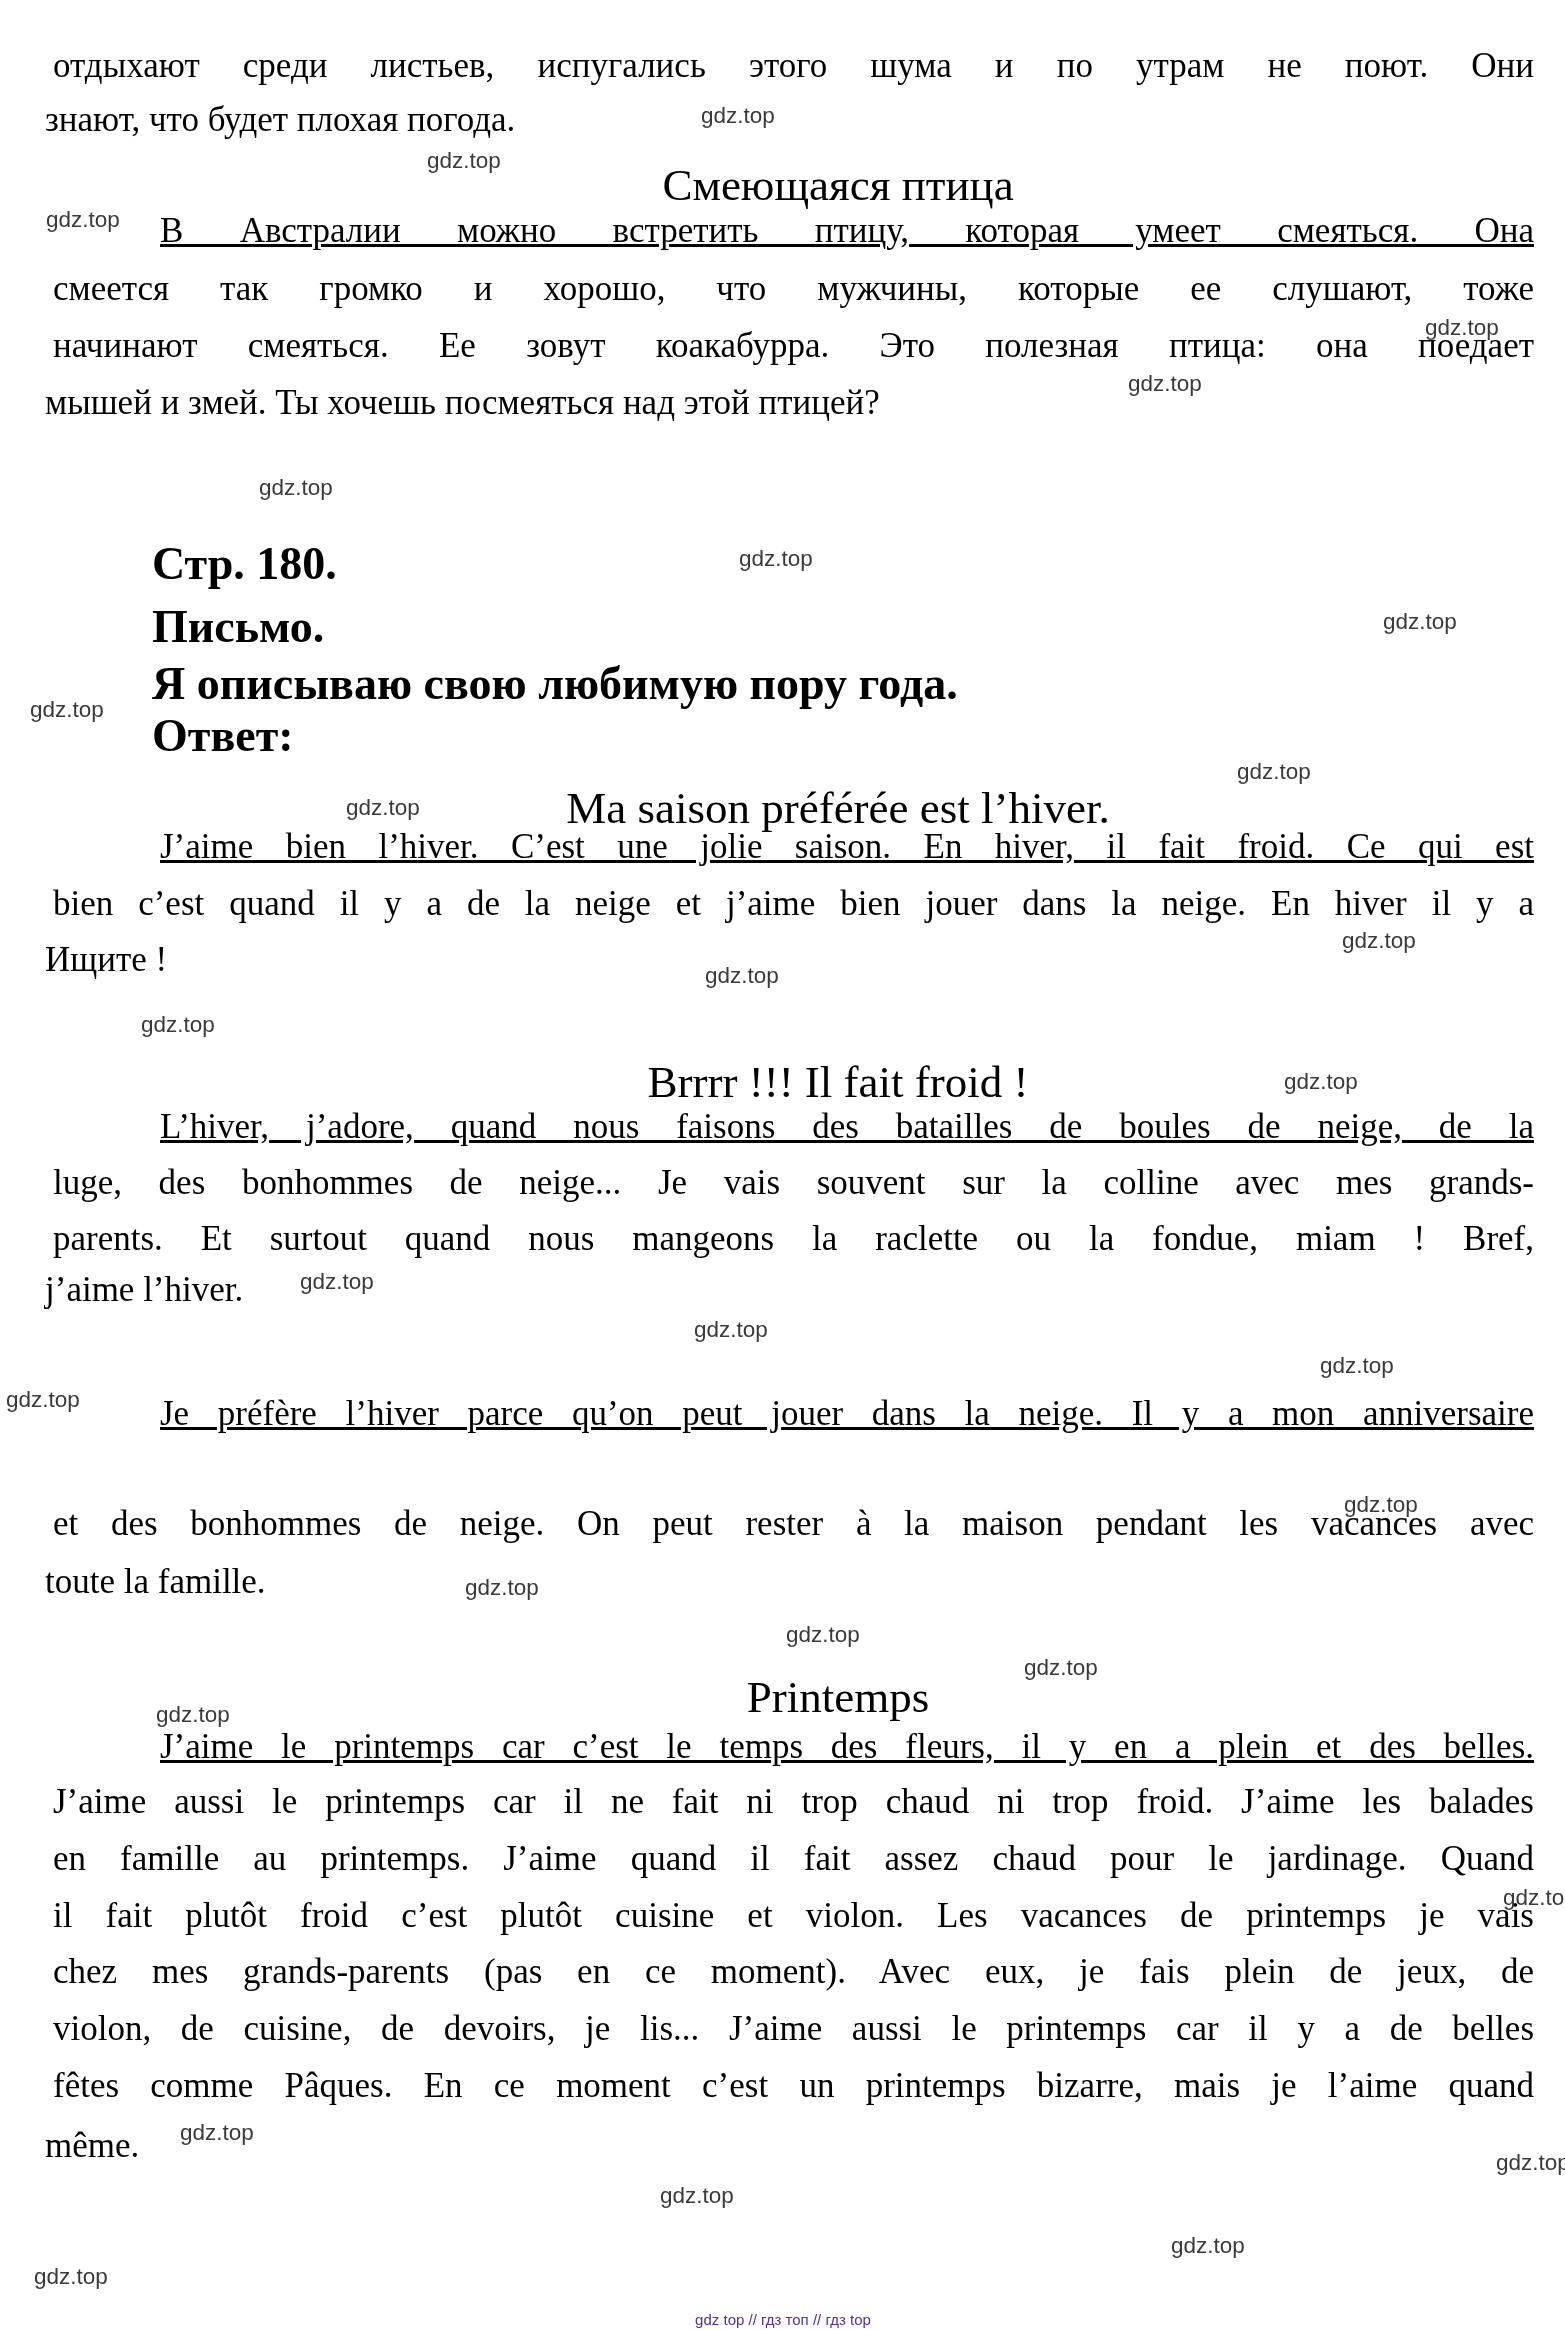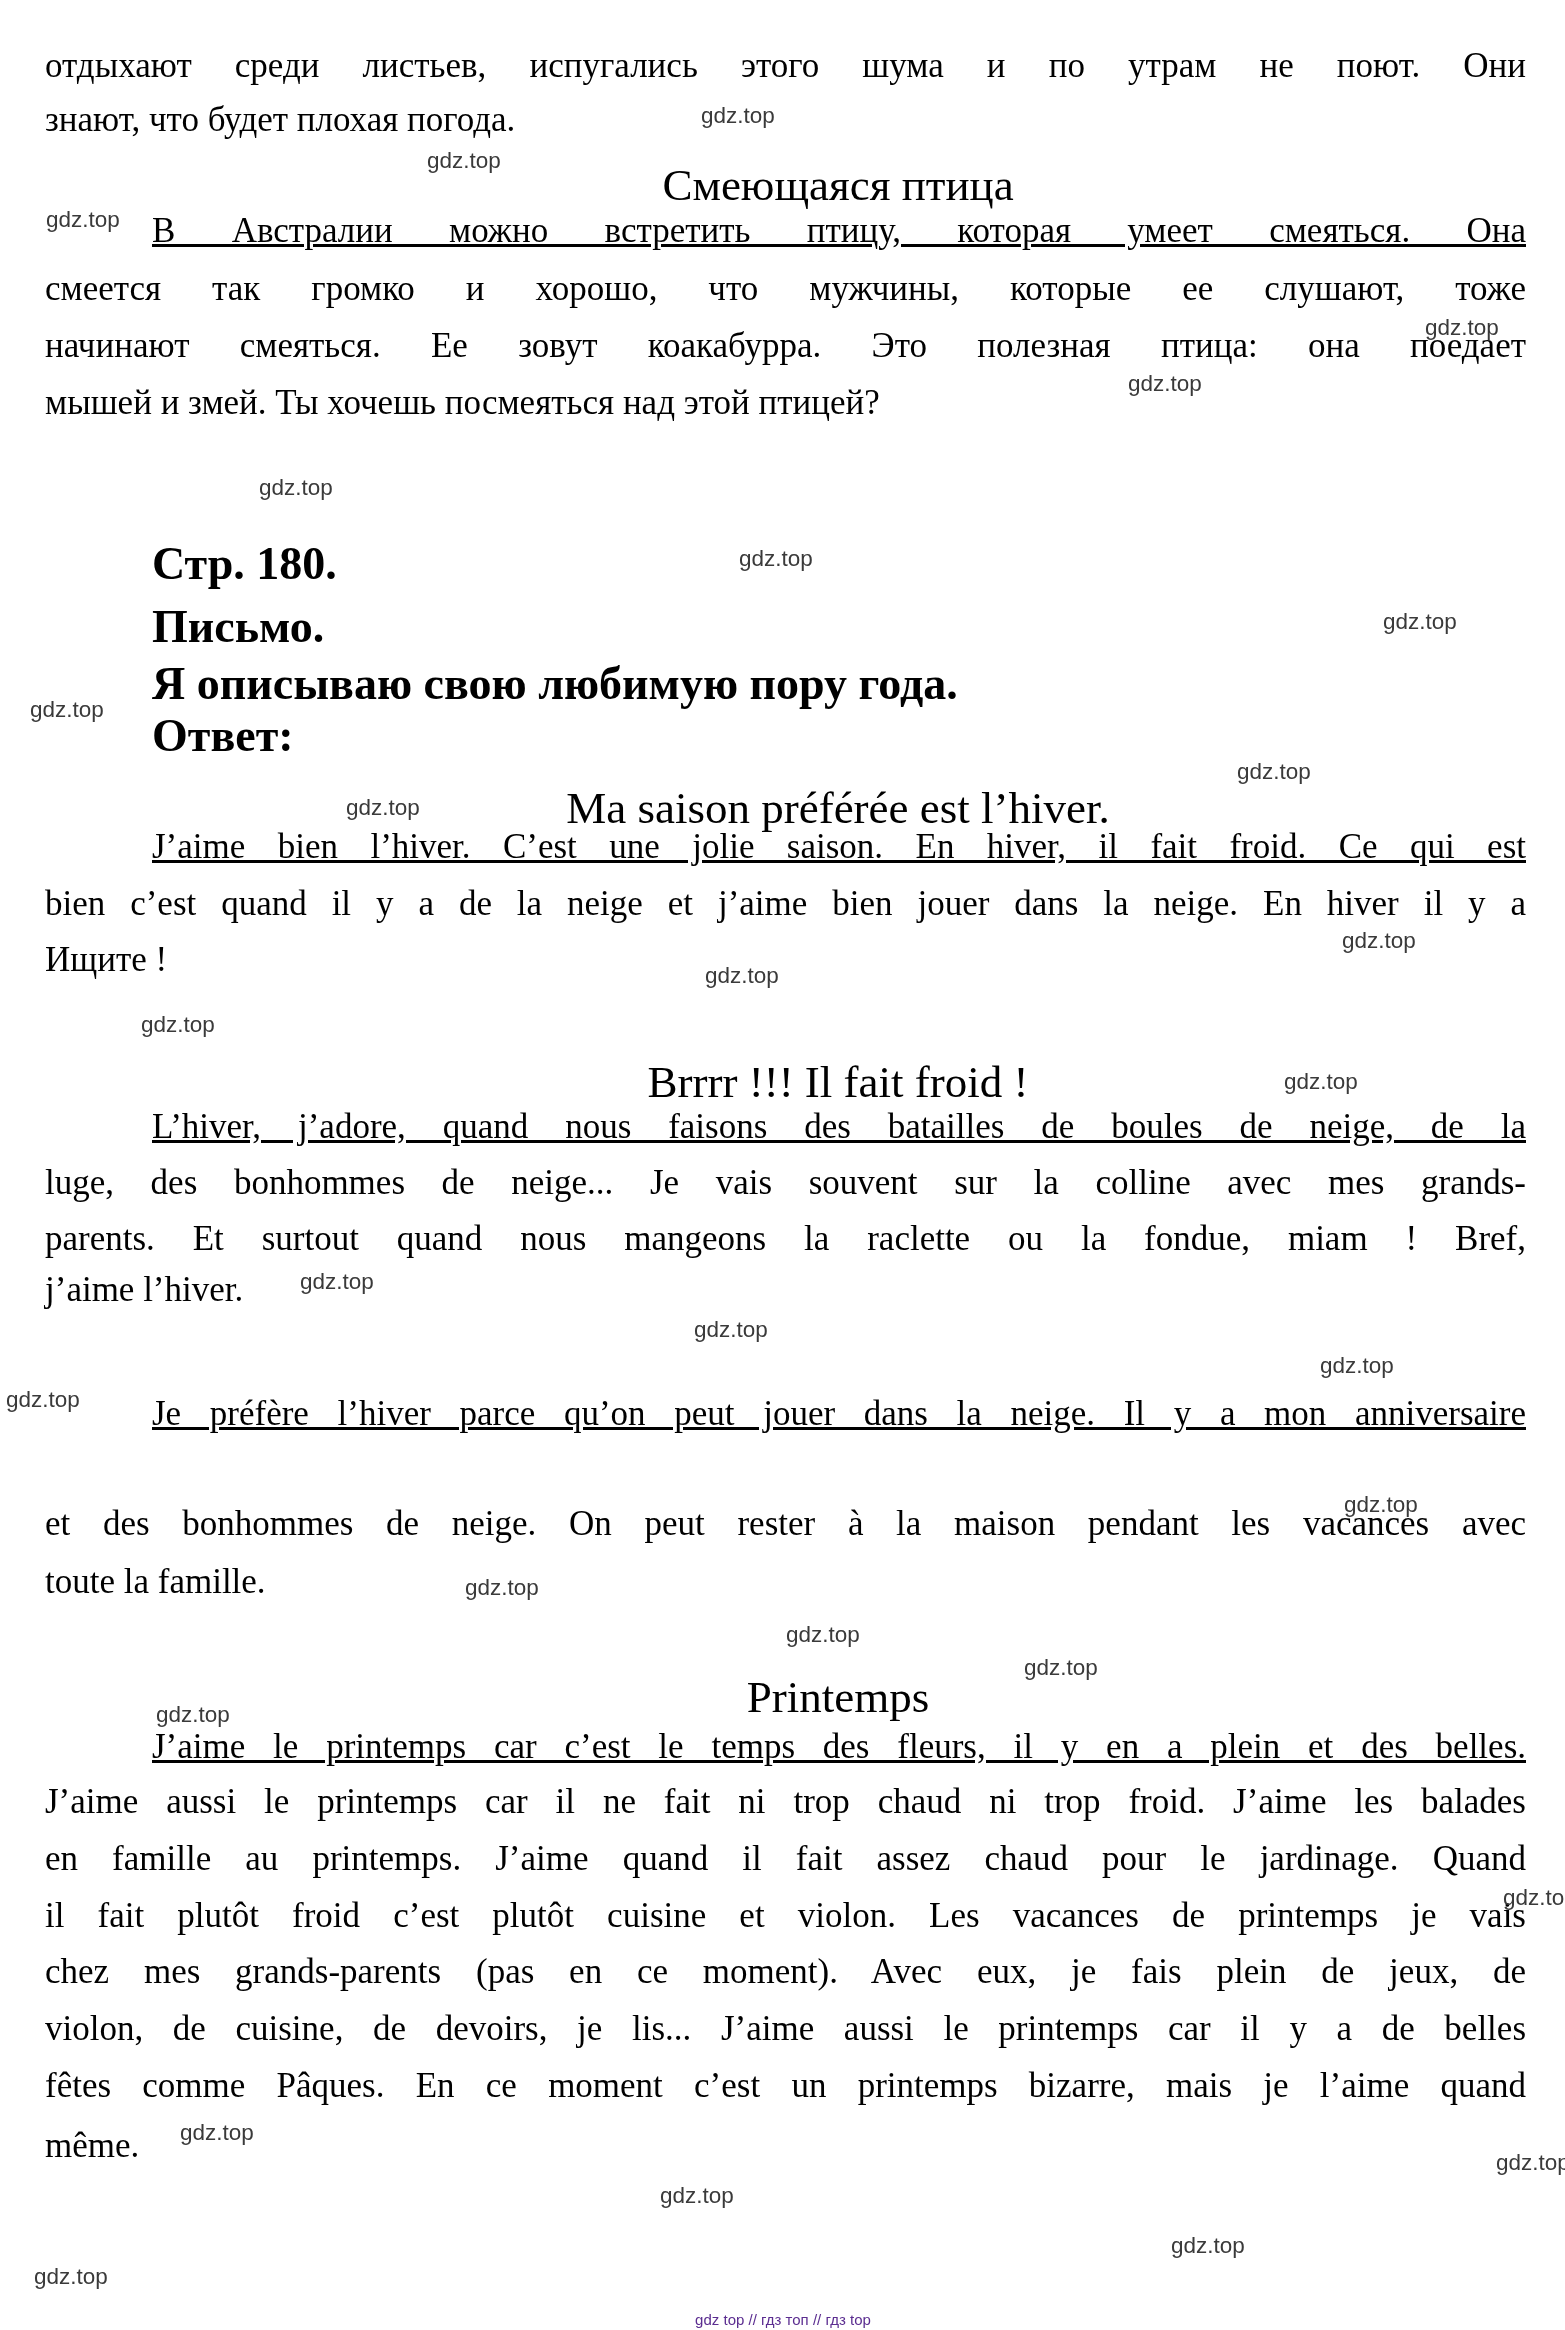--- a/index.html
+++ b/index.html
@@ -21,21 +21,21 @@
     position:absolute;top:2311px;left:0;width:100%;
     text-align:center;
     font-family:"Liberation Sans",sans-serif;
     font-size:15px;color:#5b2d90;
   }
   .line{
     position:absolute;left:45px;width:1481px;
     font-size:35px;line-height:1.2;
     white-space:normal;
   }
-  .j{text-align:justify;text-align-last:justify;}
+  .j{text-align:justify;text-align-last:justify;margin-left:8px;}
   .ind{text-indent:107px;text-decoration:underline;}
   .hdr{font-weight:bold;font-size:46px;left:152px;width:1275px;text-align:left;}
   .ctr{font-size:45px;text-align:center;width:1374px;padding-left:106px;}
   .wm{
     position:absolute;
     font-family:"Liberation Sans",sans-serif;
     font-size:22.5px;color:#3a3a3a;
     white-space:nowrap;
   }
 </style>

